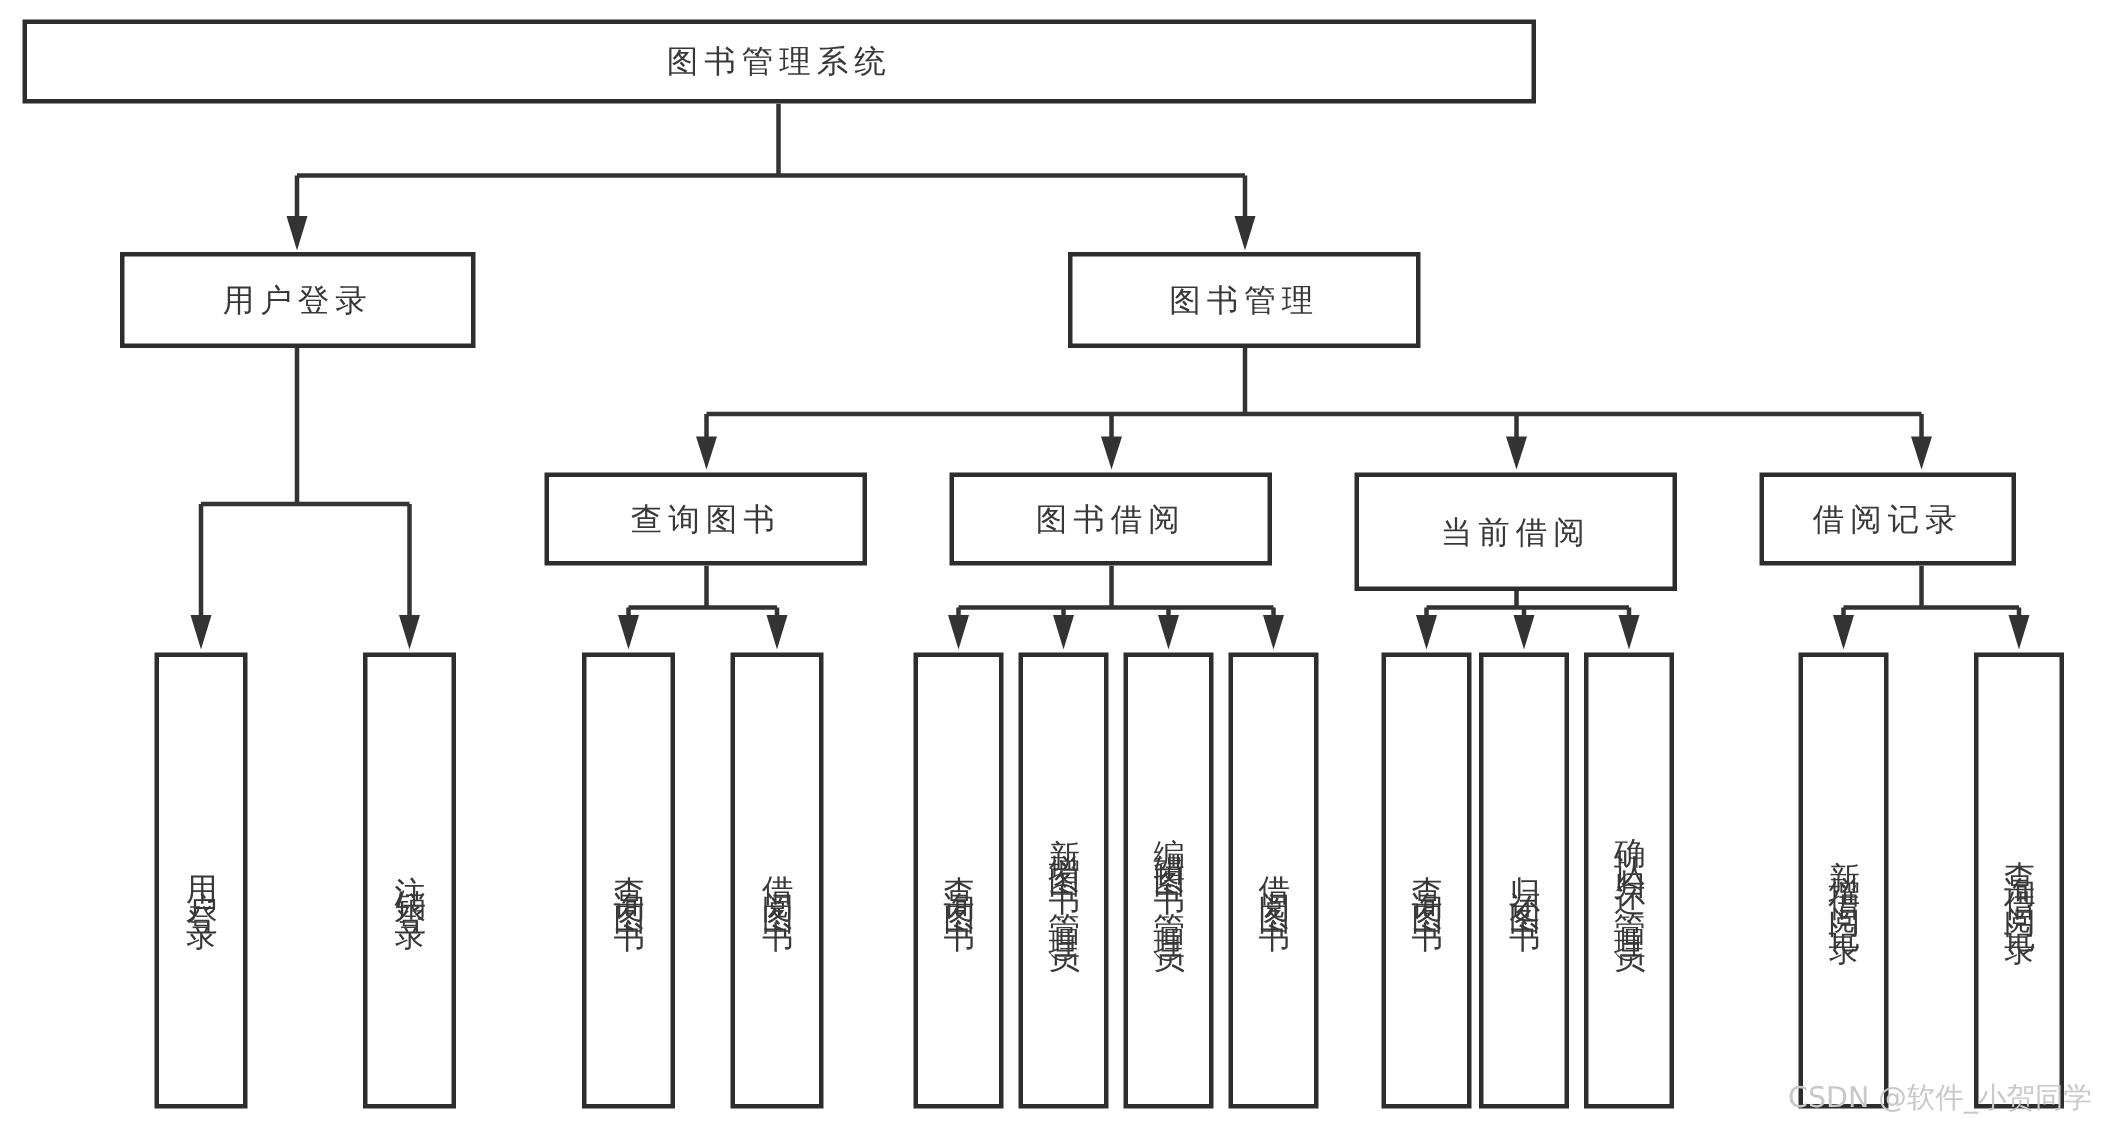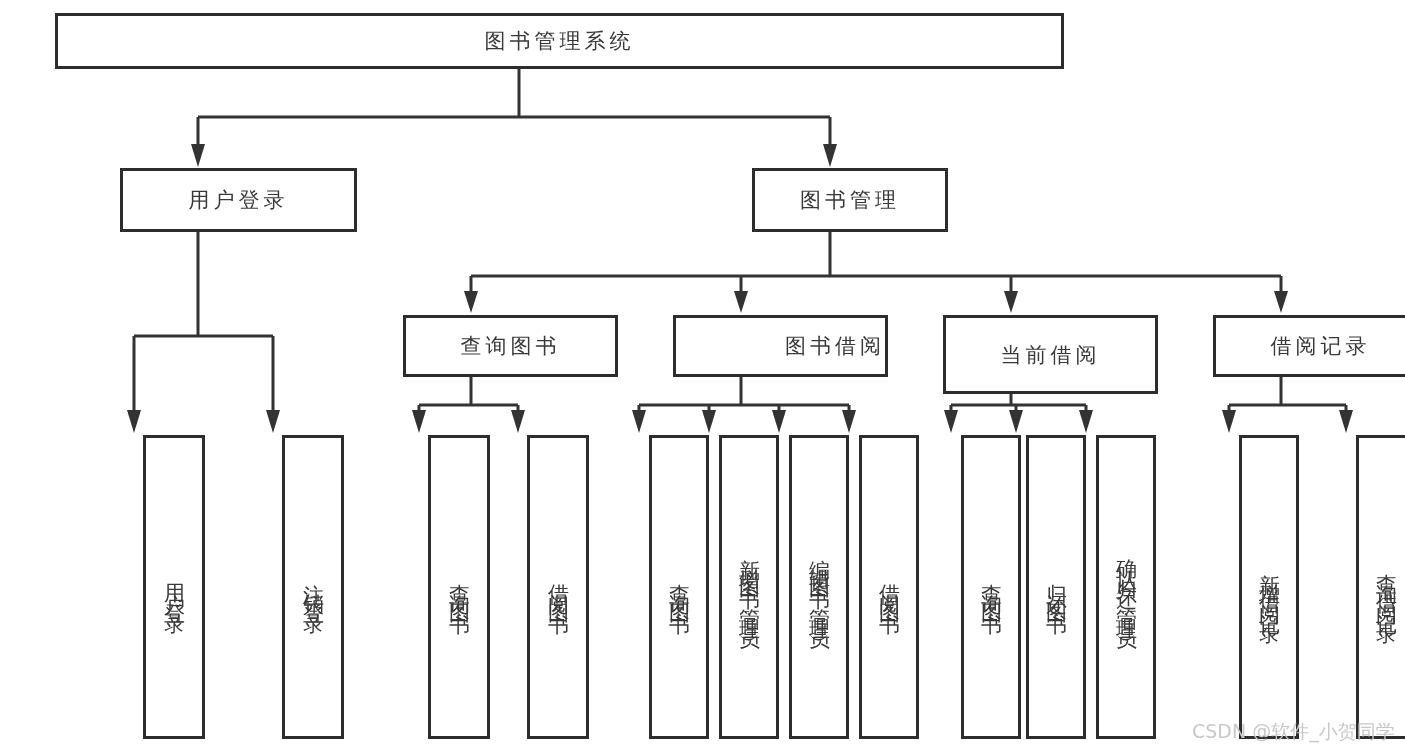--- a/index.html
+++ b/index.html
@@ -31,21 +31,20 @@
   }
   svg.connectors polygon { fill: var(--line); }
   .node, .vnode {
     position: absolute;
     box-sizing: border-box;
     background: var(--background);
     border: 3px solid var(--border);
     display: flex;
     align-items: center;
     justify-content: center;
-    margin-left: 40px;
   }
   .node .label {
     font-size: 21px;
     letter-spacing: 4px;
     white-space: nowrap;
     color: var(--text);
   }
   .vnode .label {
     writing-mode: vertical-rl;
     text-orientation: mixed;
@@ -113,34 +112,34 @@
     </g>
   </svg>
 
   <div class="node" style="left:15px; top:13px; width:1009px; height:56px;">
     <span class="label">图书管理系统</span>
   </div>
 
   <div class="node" style="left:80px; top:168px; width:237px; height:64px;">
     <span class="label">用户登录</span>
   </div>
-  <div class="node" style="left:712px; top:168px; width:196px; height:64px;font-family:Liberation Serif, serif;">
+  <div class="node" style="left:712px; top:168px; width:235px; height:64px;font-family:Liberation Serif, serif;">
     <span class="label">图书管理</span>
   </div>
 
   <div class="node" style="left:363px; top:315px; width:215px; height:62px;">
     <span class="label">查询图书</span>
   </div>
-  <div class="node" style="left:633px; top:315px; width:215px; height:62px;justify-content:flex-end;">
+  <div class="node" style="left:633px; top:315px; width:215px; height:62px;">
     <span class="label">图书借阅</span>
   </div>
   <div class="node" style="left:903px; top:315px; width:215px; height:79px;">
     <span class="label">当前借阅</span>
   </div>
-  <div class="node" style="left:1173px; top:315px; width:215px; height:62px;">
+  <div class="node" style="left:1173px; top:315px; width:171px; height:62px;">
     <span class="label">借阅记录</span>
   </div>
 
   <div class="vnode" style="left:103px; top:435px; width:62px; height:304px;">
     <span class="label">用户登录</span>
   </div>
   <div class="vnode" style="left:242px; top:435px; width:62px; height:304px;">
     <span class="label">注销登录</span>
   </div>
 

